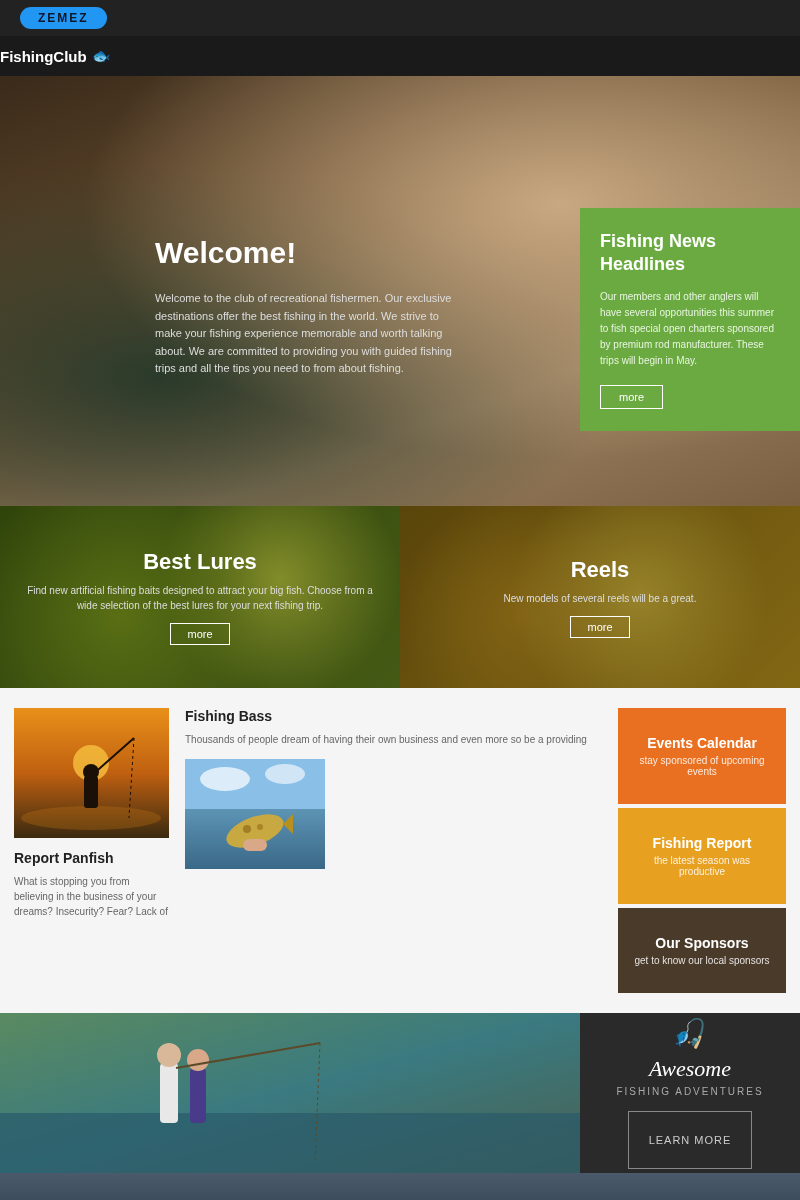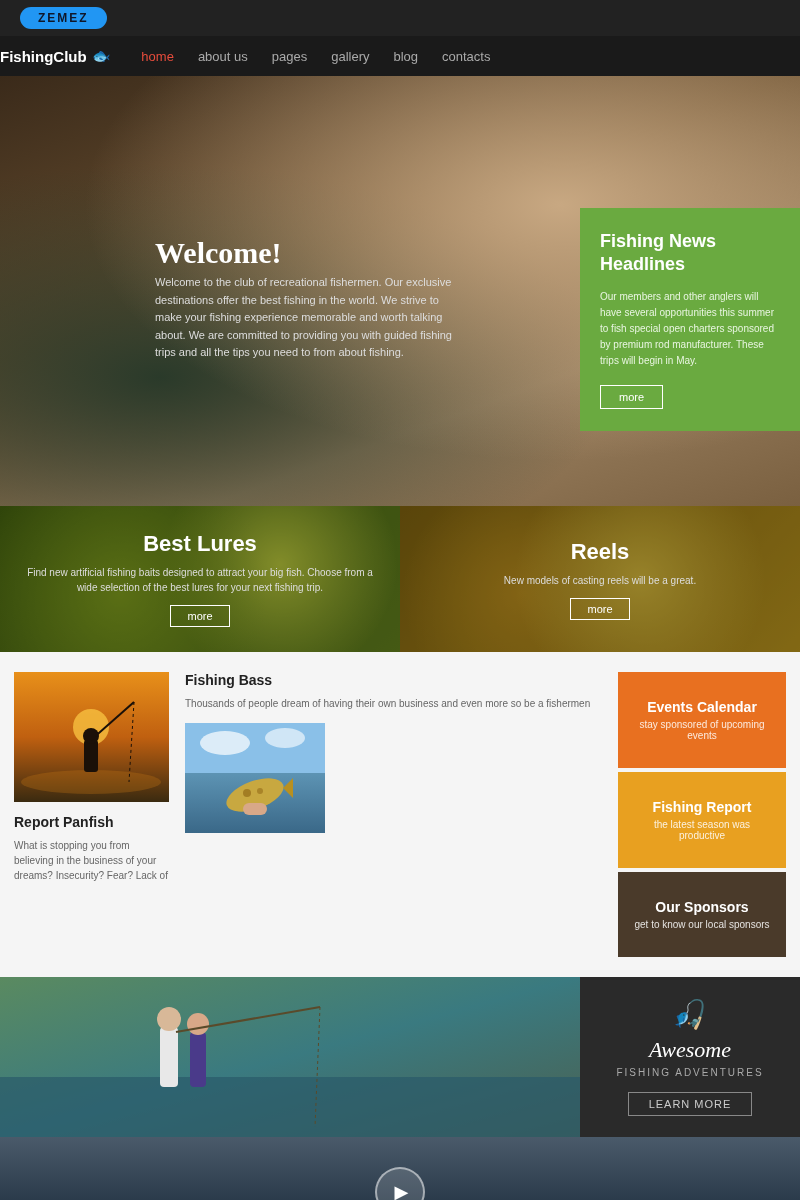--- a/index.html
+++ b/index.html
@@ -21,21 +21,21 @@
       font-size: 12px;
       padding: 4px 18px;
       border-radius: 20px;
       letter-spacing: 2px;
     }
 
     nav {
       background: #1a1a1a;
       display: flex;
       align-items: center;
-      justify-content: flex-start;
+      justify-content: space-between;
       height: 40px;
       gap: 0;
       position: relative;
     }
     .nav-brand {
       color: #fff;
       font-size: 15px;
       font-weight: bold;
       margin-right: 30px;
       display: flex;
@@ -90,22 +90,21 @@
     .hero-content {
       position: absolute;
       left: 155px;
       top: 160px;
       max-width: 310px;
     }
     .hero-title {
       color: #fff;
       font-size: 30px;
       font-weight: bold;
-      margin-bottom: 4px;
-      font-family: Liberation Serif, serif;
+      margin-bottom: 20px;
     }
     .hero-text {
       color: #ddd;
       font-size: 11px;
       line-height: 1.6;
     }
     .news-card {
       position: absolute;
       right: 0;
       top: 132px;
@@ -133,21 +132,21 @@
       color: #fff;
       padding: 5px 18px;
       font-size: 11px;
       cursor: pointer;
       text-decoration: none;
     }
 
     
     .products-section {
       display: flex;
-      height: 146px;
+      height: 182px;
     }
     .product-card {
       flex: 1;
       position: relative;
       overflow: hidden;
     }
     .product-card.lures {
       background: linear-gradient(135deg, #5a8a3a 0%, #3a6a20 50%, #8aaa50 100%);
     }
     .product-card.reels {
@@ -309,21 +308,21 @@
     .awesome-sub {
       color: #aaa;
       font-size: 10px;
       letter-spacing: 2px;
       margin-bottom: 14px;
     }
     .learn-more-btn {
       border: 1px solid #888;
       color: #ccc;
       background: transparent;
-      padding: 5px 20px;
+      padding: 22px 20px;
       font-size: 11px;
       cursor: pointer;
       letter-spacing: 1px;
     }
 
     
     .video-section {
       height: 130px;
       background: linear-gradient(180deg, #4a5a6a 0%, #2a3a4a 50%, #1a2a3a 100%);
       position: relative;
@@ -383,28 +382,20 @@
   <div class="user-icon-wrap">
     <span>👤</span>
   </div>
 </div>
 
 <nav>
   <div class="nav-brand">
     <span>FishingClub</span>
     <span>🐟</span>
   </div>
-  <div class="nav-links">
-    <a class="active">home</a>
-    <a>about us</a>
-    <a>pages</a>
-    <a>gallery</a>
-    <a>blog</a>
-    <a>contacts</a>
-  </div>
 </nav>
 
 <div class="hero">
   <div class="hero-bg"></div>
   <div class="hero-content">
     <div class="hero-title">Welcome!</div>
     <div class="hero-text">Welcome to the club of recreational fishermen. Our exclusive destinations offer the best fishing in the world. We strive to make your fishing experience memorable and worth talking about. We are committed to providing you with guided fishing trips and all the tips you need to from about fishing.</div>
   </div>
   <div class="news-card">
     <h3>Fishing News Headlines</h3>
@@ -419,21 +410,21 @@
     <div class="product-card-overlay">
       <div class="product-card-title">Best Lures</div>
       <div class="product-card-text">Find new artificial fishing baits designed to attract your big fish. Choose from a wide selection of the best lures for your next fishing trip.</div>
       <a class="product-more-btn">more</a>
     </div>
   </div>
   <div class="product-card reels">
     <div class="reels-bg"></div>
     <div class="product-card-overlay">
       <div class="product-card-title">Reels</div>
-      <div class="product-card-text">New models of casting reels will be a great.</div>
+      <div class="product-card-text">New models of several reels will be a great.</div>
       <a class="product-more-btn">more</a>
     </div>
   </div>
 </div>
 
 <div class="mid-section">
 
   <div class="mid-left">
     <div class="mid-left-img">
 
@@ -458,21 +449,21 @@
         <line x1="77" y1="68" x2="120" y2="30" stroke="#1a1008" stroke-width="2"></line>
         <line x1="120" y1="30" x2="115" y2="110" stroke="#1a1008" stroke-width="1" stroke-dasharray="3,3"></line>
       </svg>
     </div>
     <div class="mid-left-title">Report Panfish</div>
     <div class="mid-left-text">What is stopping you from believing in the business of your dreams? Insecurity? Fear? Lack of</div>
   </div>
 
   <div class="mid-center">
     <div class="mid-center-title">Fishing Bass</div>
-    <div class="mid-center-text">Thousands of people dream of having their own business and even more so be a fishermen</div>
+    <div class="mid-center-text">Thousands of people dream of having their own business and even more so be a providing</div>
     <div class="mid-center-img">
       <svg width="140" height="110" viewBox="0 0 140 110">
         <defs>
           <linearGradient id="waterGrad" x1="0" y1="0" x2="0" y2="1">
             <stop offset="0%" stop-color="#7ab8d8"></stop>
             <stop offset="100%" stop-color="#3a6888"></stop>
           </linearGradient>
         </defs>
         <rect width="140" height="110" fill="url(#waterGrad)"></rect>
 

